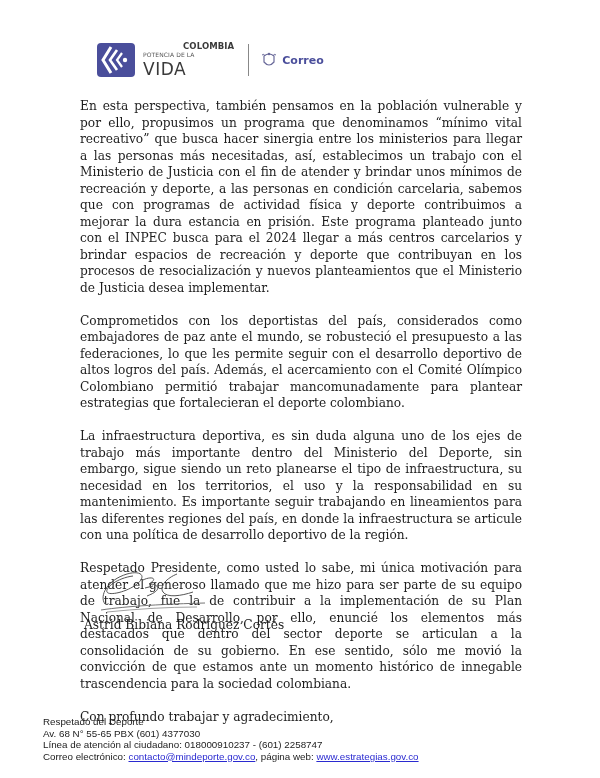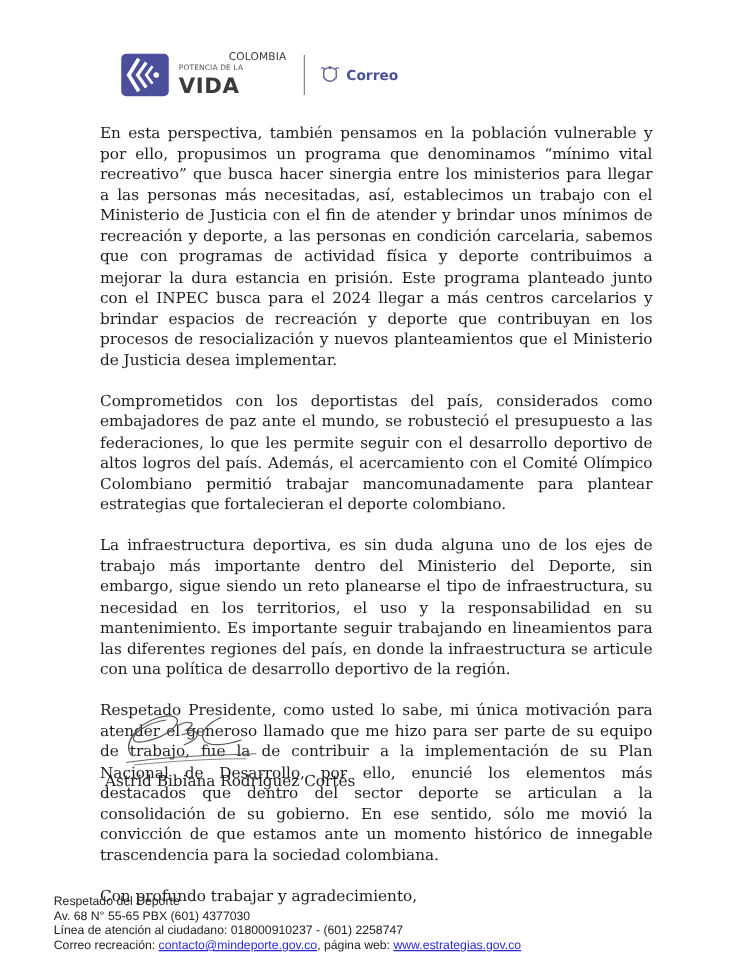--- a/index.html
+++ b/index.html
@@ -2,23 +2,23 @@
 <html><head>
 <meta charset="utf-8">
 <style>
   html, body { margin: 0; padding: 0; background: #ffffff; }
   body { width: 600px; height: 778px; position: relative; overflow: hidden; font-family: "DejaVu Serif", "Liberation Serif", serif; color: #1d1d1d; }
 
   .header { position: absolute; left: 97px; top: 40px; height: 40px; display: flex; align-items: center; }
   .logo-mark { width: 38px; height: 34px; background: #4a4e9b; border-radius: 4px; position: relative; overflow: hidden; }
   .logo-mark svg { position: absolute; left: 0; top: 0; }
   .logo-text { margin-left: 8px; display: flex; flex-direction: column; font-family: "DejaVu Sans", "Liberation Sans", sans-serif; color: #3a3a3a; line-height: 1; }
-  .logo-text .l1 { font-size: 8.5px; font-weight: normal; letter-spacing: 0.1px; padding-left: 40px; }
+  .logo-text .l1 { font-size: 8.5px; font-weight: bold; letter-spacing: 0.1px; padding-left: 40px; }
   .logo-text .l2 { font-size: 6px; letter-spacing: 0.1px; margin-top: 1px; color: #555; }
-  .logo-text .l3 { font-size: 17px; font-weight: bold; letter-spacing: 0.5px; margin-top: 3px; }
+  .logo-text .l3 { font-size: 17px; font-weight: normal; letter-spacing: 0.5px; margin-top: 3px; }
   .logo-divider { width: 1px; height: 32px; background: #888; margin-left: 14px; margin-right: 12px; }
   .coat { width: 16px; height: 18px; }
   .dep-label { margin-left: 5px; font-family: "DejaVu Sans", "Liberation Sans", sans-serif; font-weight: bold; font-size: 11px; color: #4a4e9b; }
 
   .body-text { position: absolute; left: 80px; width: 442px; top: 98px; font-size: 12.2px; line-height: 16.5px; }
   .body-text p { margin: 0 0 16.5px 0; text-align: justify; }
   .body-text p.closing { margin-top: 0; }
 
   .signature { position: absolute; left: 97px; top: 566px; }
   .sign-name { position: absolute; left: 84px; top: 617px; font-size: 12.2px; line-height: 16.5px; }
@@ -70,15 +70,15 @@
 
 <div class="sign-name">
   <div>Astrid Bibiana Rodríguez Cortés</div>
 </div>
 
 <div class="footer">
   <div>Respetado del Deporte</div>
   <div>Av. 68 N° 55-65 PBX (601) 4377030</div>
   <div>Línea de atención al ciudadano: 018000910237 - (601) 2258747</div>
   <div>
-    <span>Correo recreación: </span><a>contacto@mindeporte.gov.co</a><span>, página web: </span><a>www.estrategias.gov.co</a>
+    <span>Correo electrónico: </span><a>contacto@mindeporte.gov.co</a><span>, página web: </span><a>www.estrategias.gov.co</a>
   </div>
 </div>
 
 </body></html>

